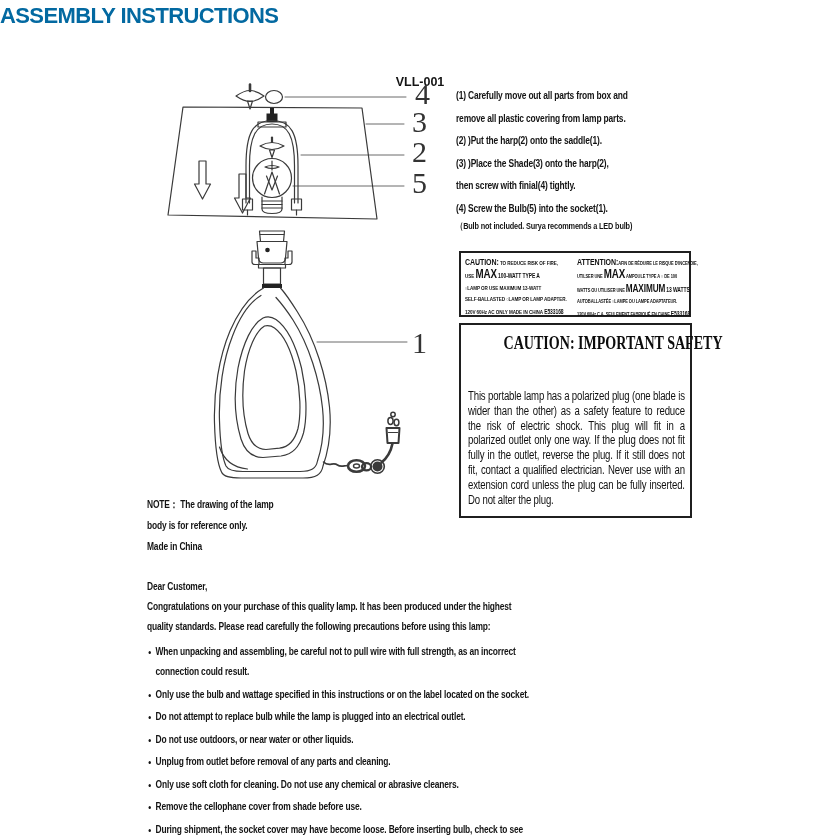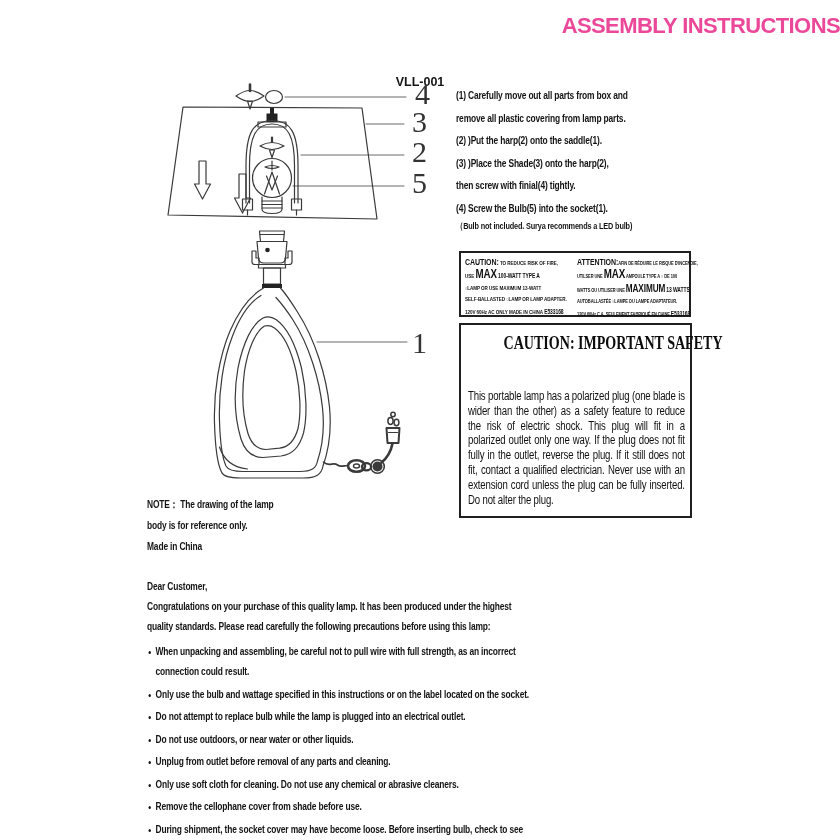--- a/index.html
+++ b/index.html
@@ -1,20 +1,20 @@
 <!DOCTYPE html>
 <html><head>
 <meta charset="utf-8">
 <style>
   html,body{margin:0;padding:0;background:#fff;}
   body{width:840px;height:840px;overflow:hidden;font-family:"Liberation Sans",sans-serif;color:#141414;}
   .page{position:relative;width:840px;height:840px;background:#ffffff;}
   .abs{position:absolute;}
   .cond{transform:scaleX(0.78);transform-origin:0 0;white-space:nowrap;}
-  .title{left:0;right:0;top:13px;text-align:right;font-size:22px;font-weight:bold;letter-spacing:-0.6px;color:#ec4899;}
+  .title{left:0;right:0;top:3px;text-align:left;font-size:22px;font-weight:bold;letter-spacing:-0.6px;color:#0369a1;}
   .model{left:0;right:0;top:39px;text-align:center;font-size:12.5px;font-weight:bold;margin-top:36px;}
 
   
   .diagram-svg{left:0;top:0;}
   .callout{position:absolute;font-family:"Liberation Serif",serif;font-size:30px;font-weight:400;color:#333;line-height:30px;}
 
   
   .steps{left:456px;top:84px;font-size:10.8px;font-weight:bold;letter-spacing:-0.2px;}
   .step-line{line-height:22.5px;}
   .step-note{font-size:9.4px;line-height:12px;margin-top:1px;}

